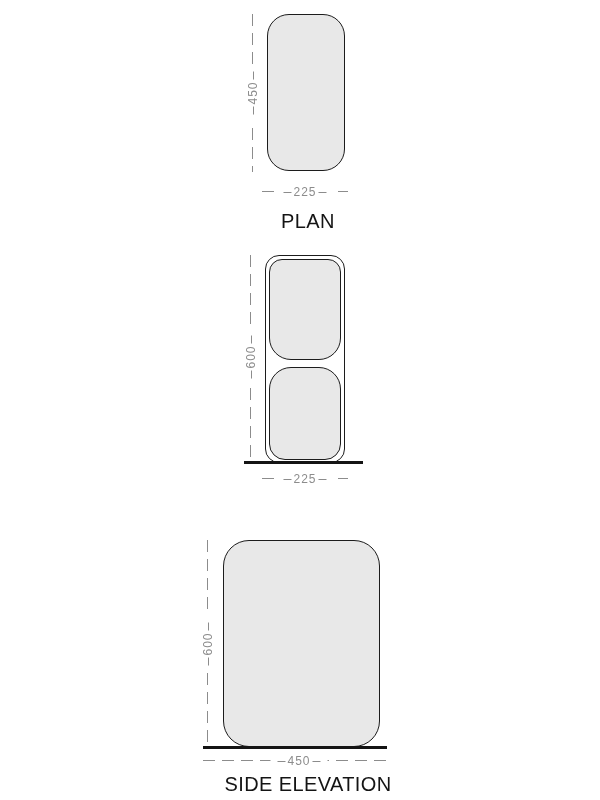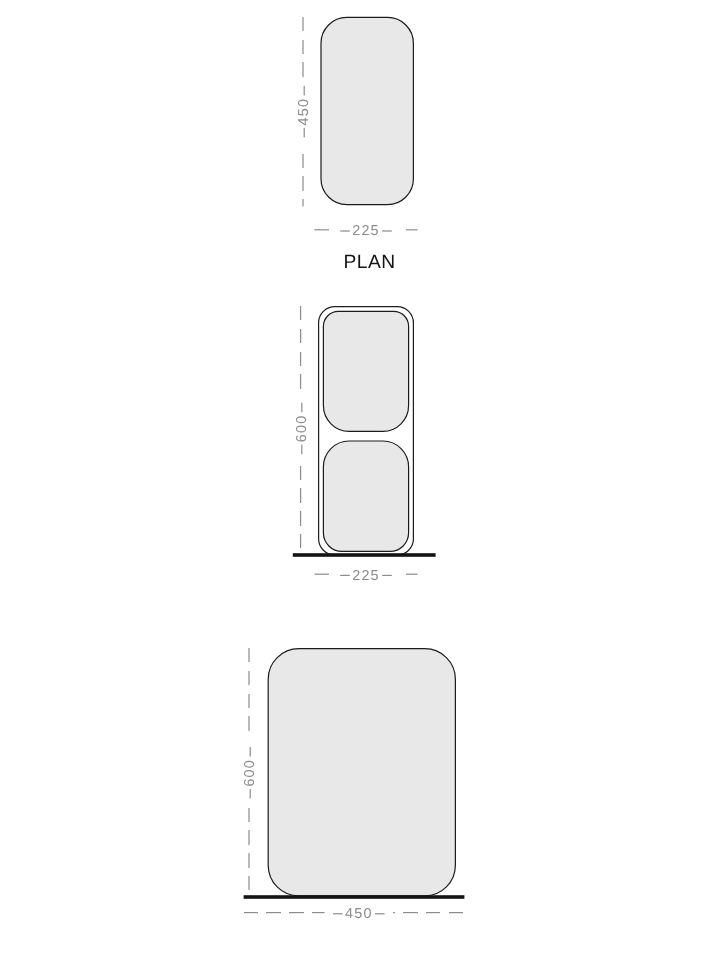--- a/index.html
+++ b/index.html
@@ -63,21 +63,21 @@
   }
   .dim-label b { font-weight: normal; }
   .ground {
     position: absolute;
     height: 3px;
     background: #141414;
   }
   .view-label {
     position: absolute;
     transform: translateX(-50%);
-    font-size: 16px;
+    font-size: 20px;
     color: #141414;
     letter-spacing: 0.4px;
     white-space: nowrap;
   }
 </style>
 </head>
 <body>
 
 <div id="canvas">
 
@@ -129,14 +129,15 @@
   <div class="shape" style="left:223px; top:540px; width:157px; height:207px; border-radius:26px;"></div>
   <div class="ground" style="left:203px; top:746px; width:184px;"></div>
 
   <div class="hdim-line" style="left:203px; top:760px; width:184px;"></div>
   <div class="dim-label" style="left:299px; top:761px;">
     <i class="tick"></i>
       <b>450</b>
       <i class="tick"></i>
   </div>
 
+  <div class="view-label" style="left:308px; top:773px;">SIDE ELEVATION</div>
 
 </div>
 
 </body></html>

